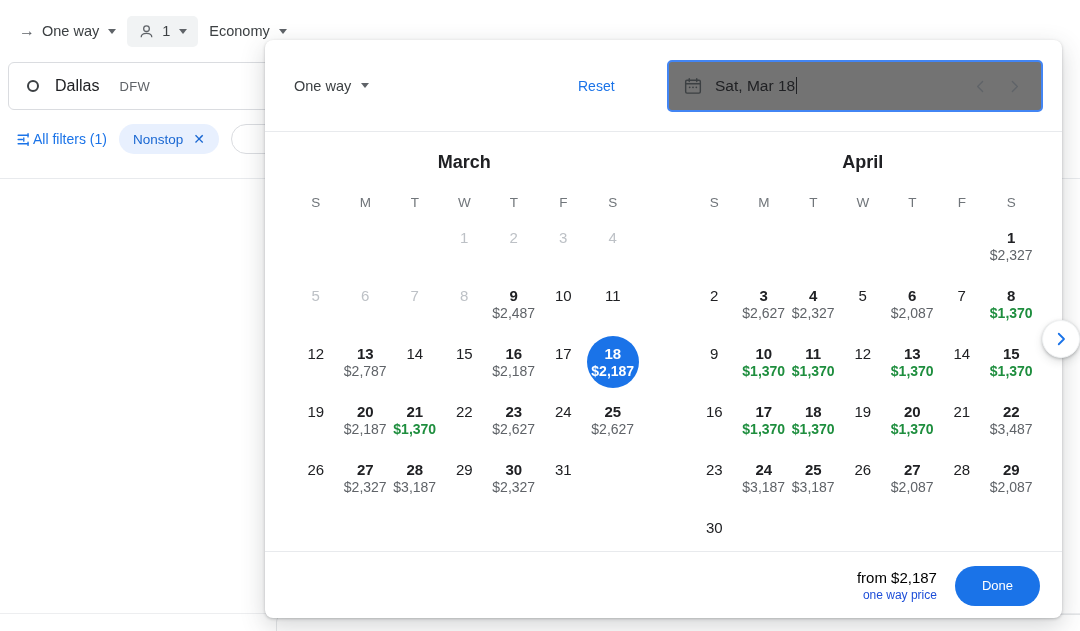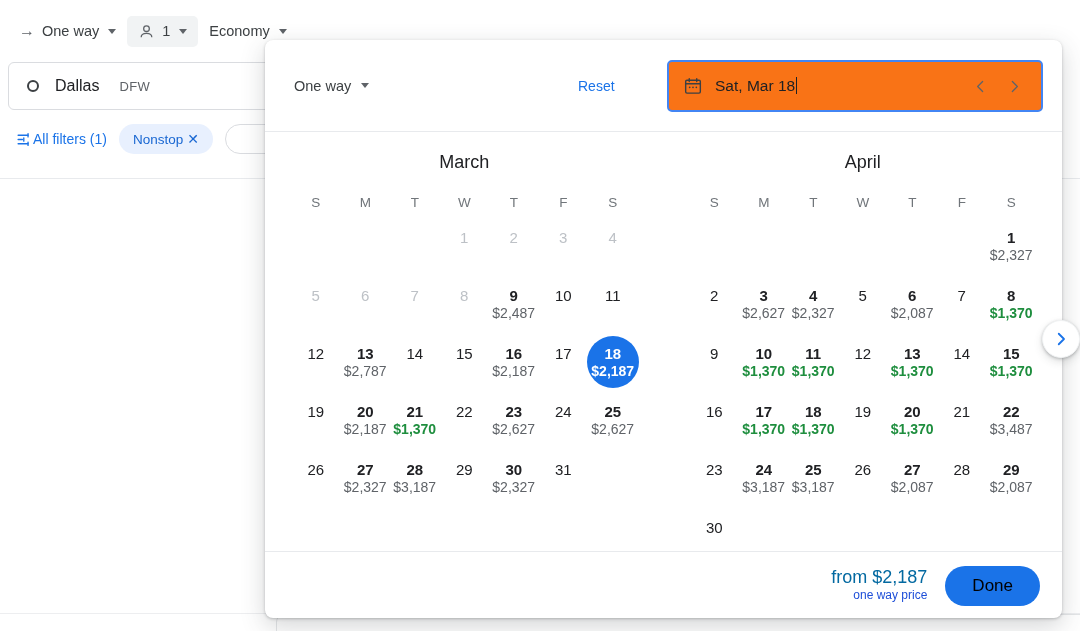--- a/index.html
+++ b/index.html
@@ -42,21 +42,21 @@
 
   .bg-filterrow {
     position: absolute; left: 0; top: 118px; height: 42px; width: 1080px;
     display: flex; align-items: center; gap: 12px; padding-left: 16px;
   }
   .allfilters {
     display:flex; align-items:center; gap:0;
     color:#1a73e8; font-size:14px; font-weight:500;
   }
   .chip {
-    display:flex; align-items:center; gap:4px;
+    display:flex; align-items:center; gap:10px;
     background:#e8f0fe; color:#1967d2; font-size:13.5px; font-weight:500;
     border-radius:16px; padding:7px 14px; height:30px;
   }
   .chip .x { font-size:14px; color:#1967d2; line-height:1; }
   .chip-blank {
     width:120px; height:30px; border:1px solid #dadce0; border-radius:16px;
     background:#fff;
   }
   .row-divider {
     position:absolute; left:0; top:178px; width:1080px; height:1px; background:#e8eaed;
@@ -99,21 +99,21 @@
   }
   .hdr-oneway {
     display:flex; align-items:center; gap:8px;
     font-size:14.5px; color:#3c4043;
   }
   .hdr-reset {
     position:absolute; left:313px; font-size:14px; color:#1a73e8; font-weight:500;
   }
   .date-field {
     position:absolute; left:402px; top:20px; width:376px; height:52px;
-    border: 2px solid #4285f4; border-radius:5px; background:#f97316;
+    border: 2px solid #4285f4; border-radius:5px; background:#737373;
     display:flex; align-items:center; padding: 0 10px 0 14px;
   }
   .cal-ico { width:20px; height:20px; flex:0 0 auto; margin-right:12px; }
   .date-text {
     font-size:15.5px; color:#202124; flex:1;
     position:relative; white-space:nowrap;
   }
   .date-text .caret-bar {
     display:inline-block; width:1px; height:17px; background:#202124;
     vertical-align:-3px; margin-left:1px;
@@ -122,21 +122,21 @@
     width:34px; height:34px; display:flex; align-items:center; justify-content:center;
     border-radius:50%;
   }
   .hdr-divider { height:1px; background:#e8eaed; width:100%; }
 
   .months {
     display:flex; padding: 16px 0 0 0; height: 419px;
   }
   .month { width: 50%; padding: 0 26px; }
   .month-title {
-    text-align:center; font-size:18px; color:#202124; font-weight:400;
+    text-align:center; font-size:18px; color:#202124; font-weight:700;
     margin-top: 4px; margin-bottom: 22px;
   }
   .dow-row, .week-row { display:grid; grid-template-columns: repeat(7, 1fr); }
   .dow {
     text-align:center; font-size:13.5px; color:#70757a; height: 22px;
   }
   .week-row { margin-top: 6px; }
   .cell {
     height: 52px; display:flex; flex-direction:column;
     align-items:center; justify-content:flex-start; padding-top: 6px;
@@ -160,24 +160,24 @@
   .cell.selected .dnum, .cell.selected .price { color:#fff; }
   .cell.selected .price { font-weight:700; }
   .cell.empty { visibility:hidden; }
 
   .dlg-footer {
     border-top:1px solid #e8eaed; height: 68px;
     display:flex; align-items:center; justify-content:flex-end;
     padding-right: 22px; gap: 18px;
   }
   .from-price { text-align:right; }
-  .from-price .fp-main { font-size:18px; color:#0369a1; line-height:19px; }
+  .from-price .fp-main { font-size:15px; color:#000000; line-height:19px; }
   .from-price .fp-sub { font-size:12px; color:#1d4ed8; line-height:16px; }
   .done-btn {
-    background:#1a73e8; color:#000000; font-size:17px; font-weight:500;
+    background:#1a73e8; color:#ffffff; font-size:13px; font-weight:500;
     border:none; border-radius:20px; height:40px; padding: 0 27px;
     font-family:"Liberation Sans", sans-serif;
   }
 </style>
 </head>
 <body>
 
 <div id="root">
 
   <div class="bg-topbar">

